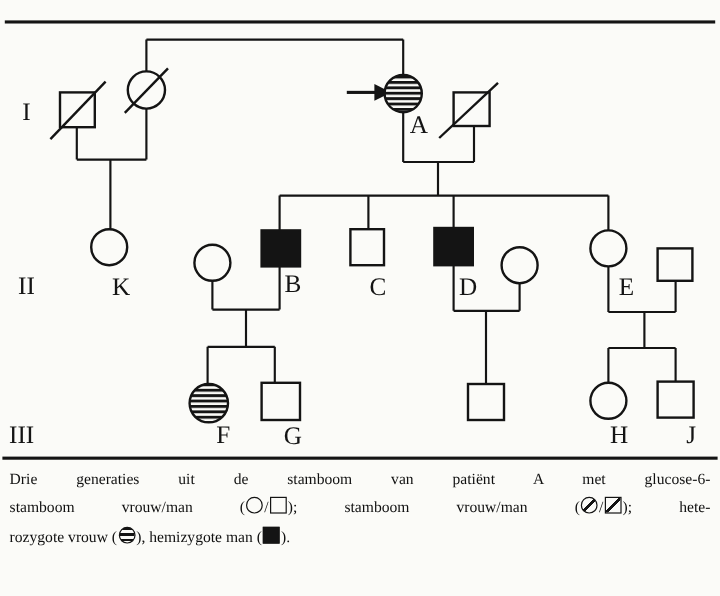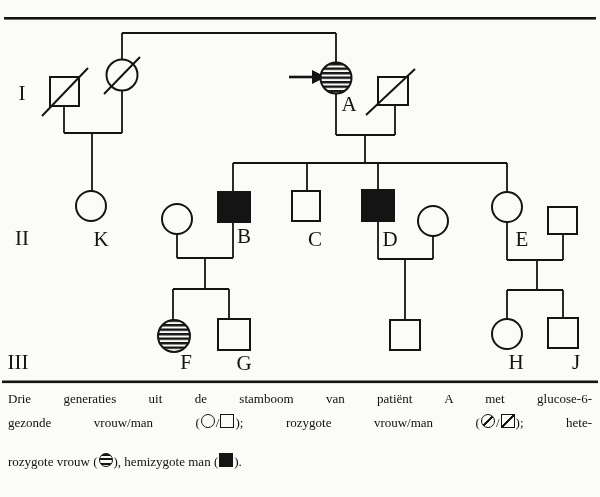--- a/index.html
+++ b/index.html
@@ -16,21 +16,21 @@
     font-family:"Liberation Serif","DejaVu Serif",serif;
     font-size:21px;
     fill:#141414;
   }
   .caption{
     position:absolute;left:8px;top:387px;width:584px;
     font-size:13px;line-height:24.4px;
     color:#101010;
   }
   .cap-line{text-align:justify;text-align-last:justify;}
-  .cap-line.last{text-align:left;text-align-last:left;margin-top:14px;}
+  .cap-line.last{text-align:left;text-align-last:left;}
   .sym{
     display:inline-block;width:14px;height:14px;
     border:1.7px solid #141414;box-sizing:border-box;
     vertical-align:-1px;margin:0 1px;
     background:#fbfbf8;
   }
   .sym-circle{border-radius:50%;}
   .sym-square{}
   .sym-slashed-circle{
     border-radius:50%;
@@ -144,17 +144,17 @@
       <text x="522" y="246">E</text>
       <text x="186" y="369">F</text>
       <text x="244" y="370">G</text>
       <text x="516" y="369">H</text>
       <text x="576" y="369">J</text>
     </g>
   </svg>
 
   <div class="caption">
     <div class="cap-line"><span>Drie generaties uit de stamboom van patiënt A met glucose-6-</span></div>
-    <div class="cap-line"><span>gezonde vrouw/man (</span><span class="sym sym-circle"></span><span>/</span><span class="sym sym-square"></span><span>); rozygote vrouw/man (</span><span class="sym sym-slashed-circle"></span><span>/</span><span class="sym sym-slashed-square"></span><span>); hete-</span></div>
+    <div class="cap-line"><span>stamboom vrouw/man (</span><span class="sym sym-circle"></span><span>/</span><span class="sym sym-square"></span><span>); stamboom vrouw/man (</span><span class="sym sym-slashed-circle"></span><span>/</span><span class="sym sym-slashed-square"></span><span>); hete-</span></div>
     <div class="cap-line last"><span>rozygote vrouw (</span><span class="sym sym-hatched-circle"></span><span>), hemizygote man (</span><span class="sym sym-filled-square"></span><span>).</span></div>
   </div>
 
 </div>
 
 </body></html>

